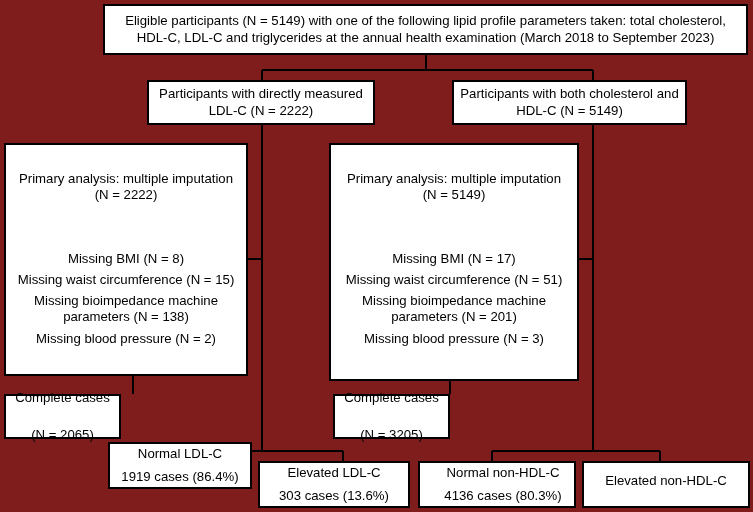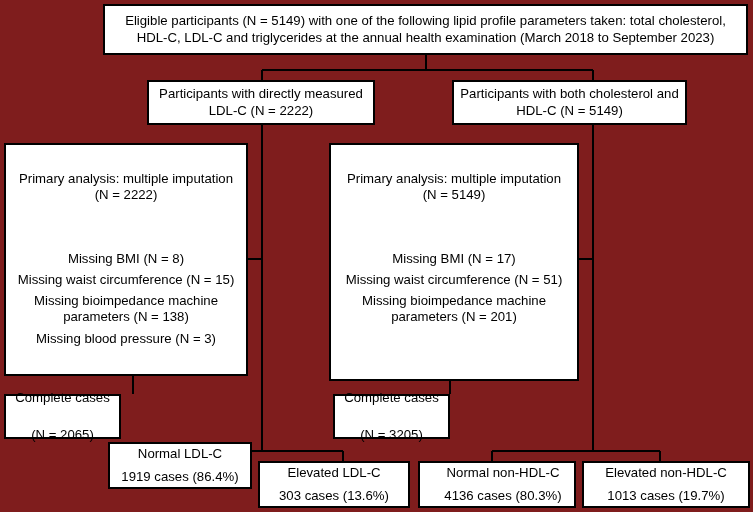--- a/index.html
+++ b/index.html
@@ -122,34 +122,35 @@
   <div class="box analysis fs-body" style="left:4px; top:143px; width:244px; height:233px;">
     <div class="grp-head">
       <span class="line">Primary analysis: multiple imputation</span>
       <span class="line">(N = 2222)</span>
     </div>
     <div class="grp-miss">
       <span class="line">Missing BMI (N = 8)</span>
       <span class="line">Missing waist circumference (N = 15)</span>
       <span class="line tight">Missing bioimpedance machine</span>
       <span class="line">parameters (N = 138)</span>
-      <span class="line last">Missing blood pressure (N = 3)</span>
+      <span class="line last">Missing blood pressure (N = 2)</span>
     </div>
   </div>
 
   <div class="box analysis fs-body" style="left:329px; top:143px; width:250px; height:238px;">
     <div class="grp-head">
       <span class="line">Primary analysis: multiple imputation</span>
       <span class="line">(N = 5149)</span>
     </div>
     <div class="grp-miss">
       <span class="line">Missing BMI (N = 17)</span>
       <span class="line">Missing waist circumference (N = 51)</span>
       <span class="line tight">Missing bioimpedance machine</span>
       <span class="line">parameters (N = 201)</span>
+      <span class="line last">Missing blood pressure (N = 3)</span>
     </div>
   </div>
 
   <div class="box complete fs-small" style="left:4px; top:394px; width:117px; height:45px;">
     <span class="line">Complete cases</span>
     <span class="line">(N = 2065)</span>
   </div>
 
   <div class="box complete fs-small" style="left:333px; top:394px; width:117px; height:45px;">
     <span class="line">Complete cases</span>
@@ -166,16 +167,15 @@
     <span class="line">303 cases (13.6%)</span>
   </div>
 
   <div class="box bottomcell fs-small" style="left:418px; top:461px; width:158px; height:47px;padding-left:12px;">
     <span class="line">Normal non-HDL-C</span>
     <span class="line">4136 cases (80.3%)</span>
   </div>
 
   <div class="box bottomcell fs-small" style="left:582px; top:461px; width:168px; height:47px;">
     <span class="line">Elevated non-HDL-C</span>
-    <span class="line">1013 cases (19.7%)</span>
   </div>
 
 </div>
 
 </body></html>

